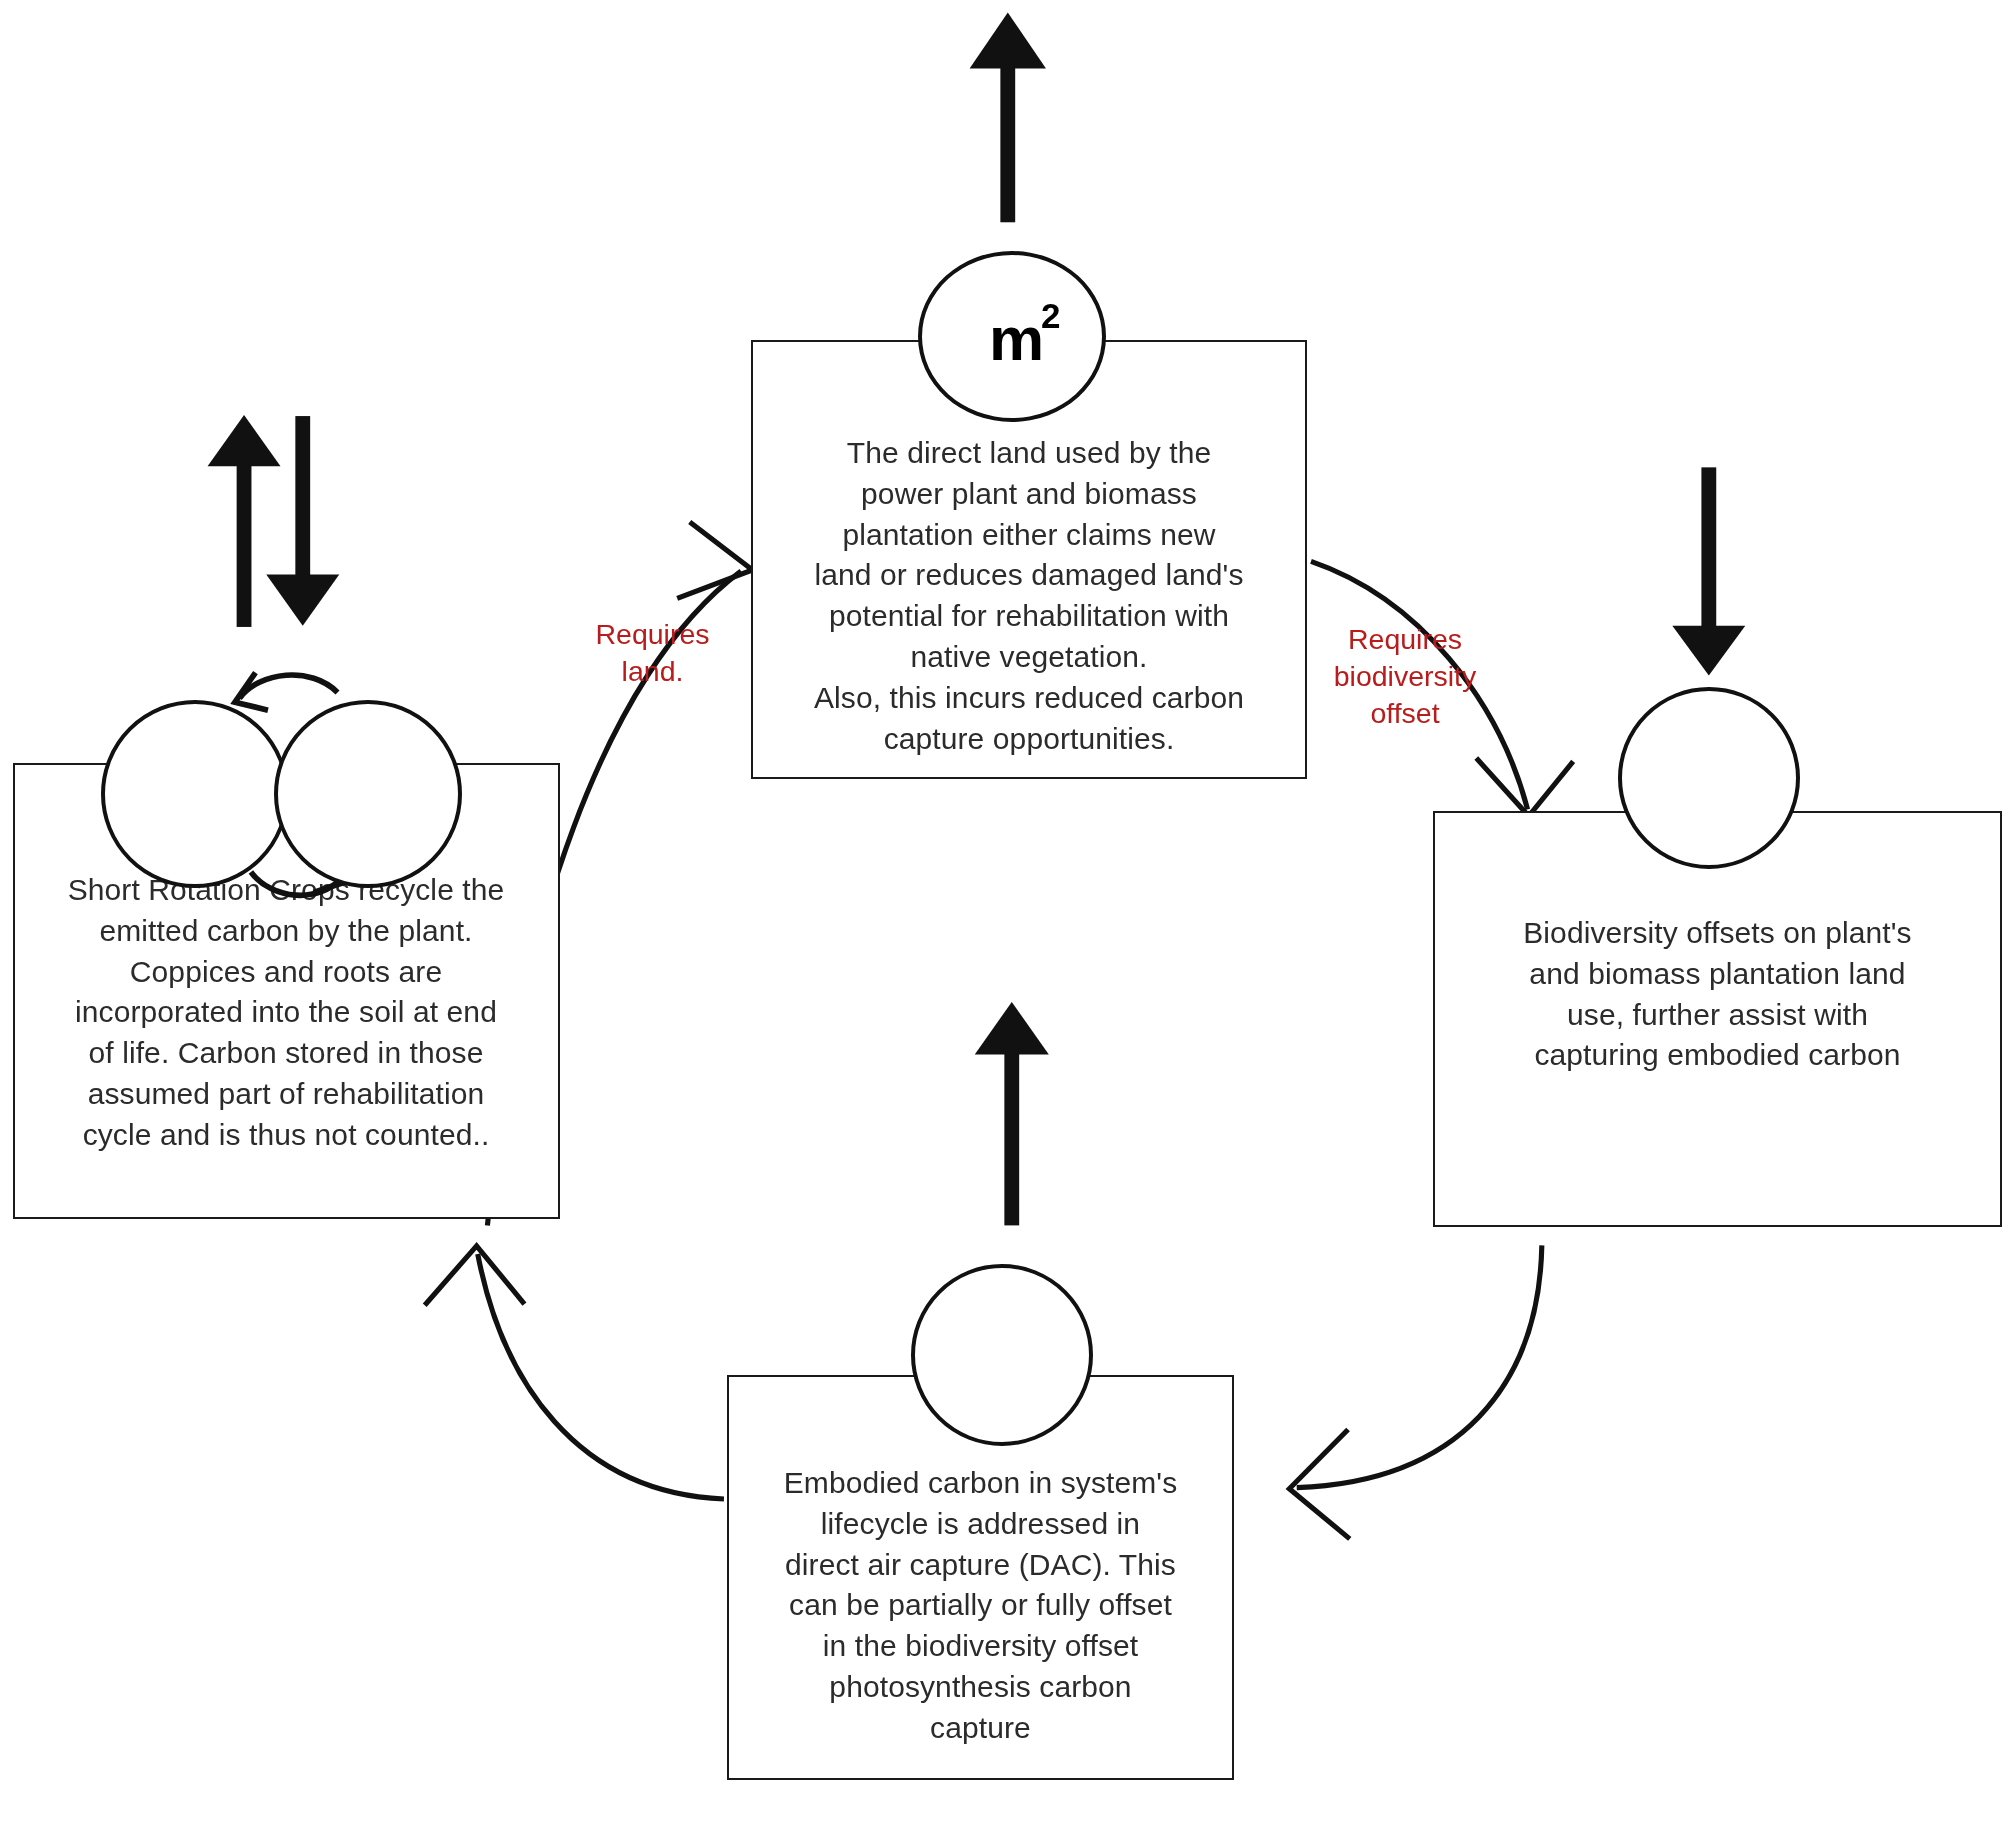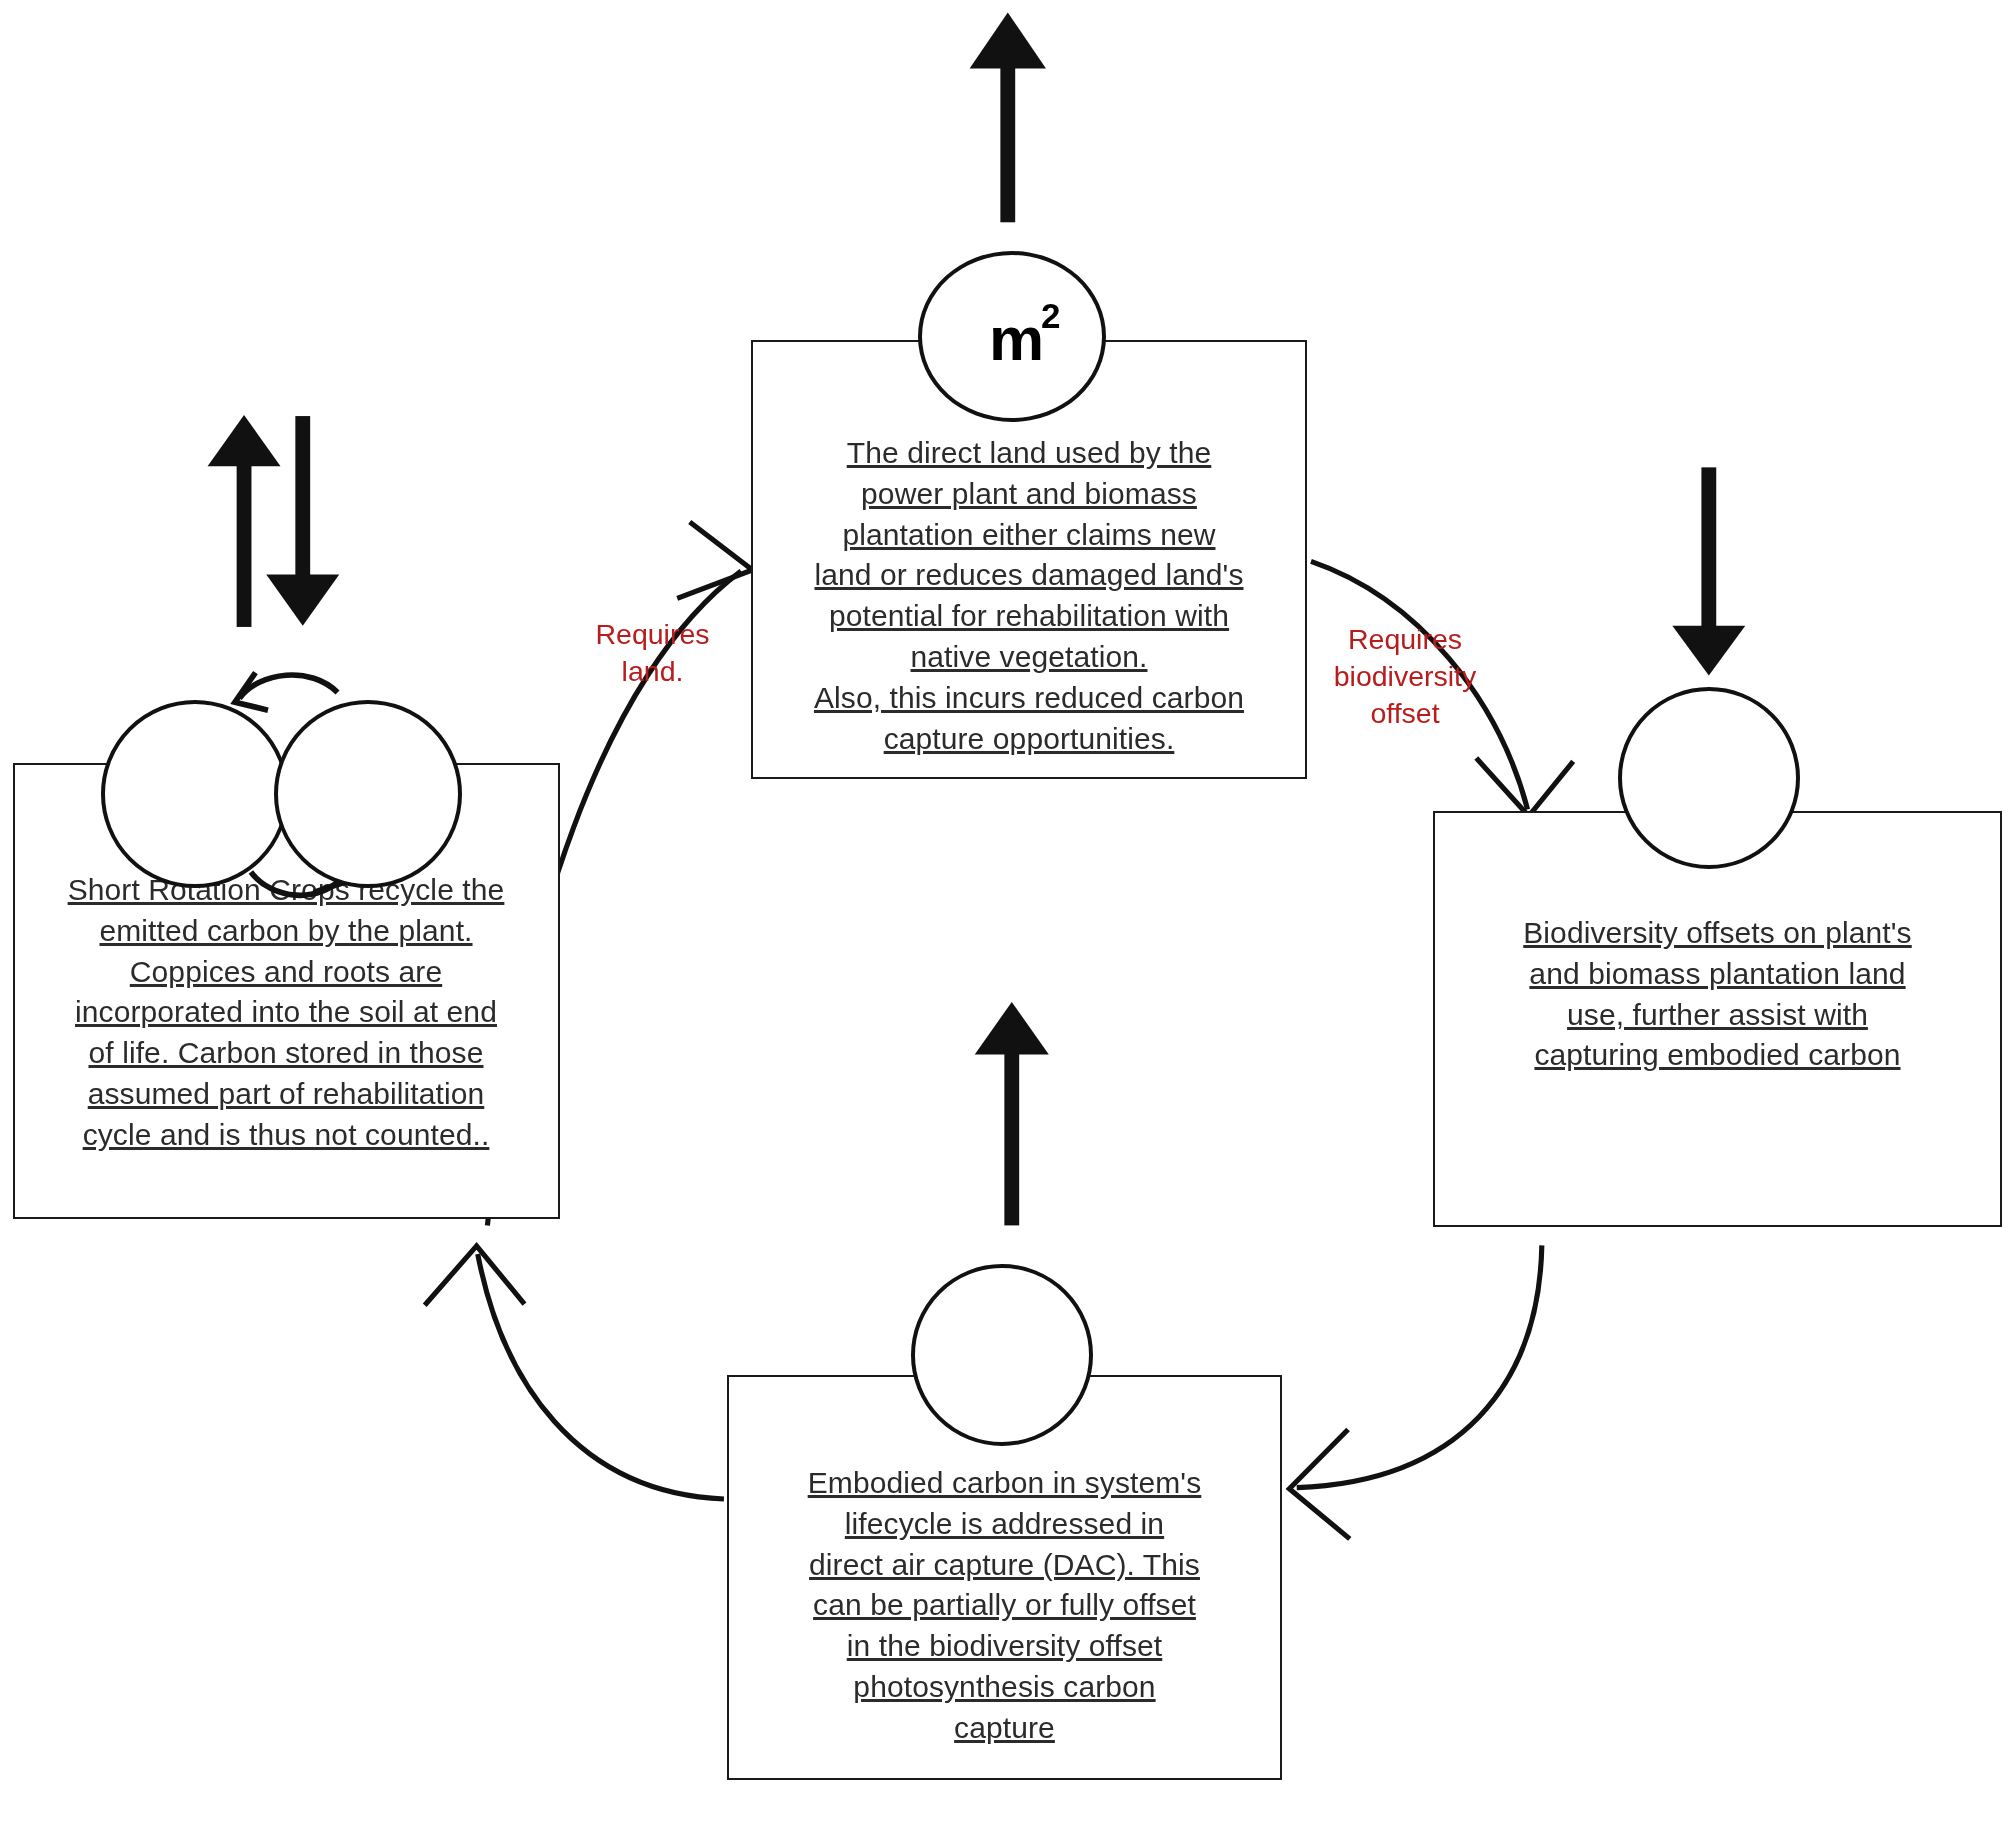--- a/index.html
+++ b/index.html
@@ -17,21 +17,20 @@
   }
   .node-text{
     width:100%;
     text-align:center;
     color:#2b2b2b;
     font-size:30px;
     line-height:1.36;
     white-space:pre-line;
     font-family:"Liberation Sans",sans-serif;
     letter-spacing:0.1px;
-    text-decoration:underline;
   }
   .icon-circle{
     position:absolute;
     border-radius:50%;
     border:4px solid #111111;
     background:#ffffff;
     box-sizing:border-box;
     overflow:hidden;
   }
   .icon-circle svg{position:absolute;left:0;top:0;width:100%;height:100%;}
@@ -240,21 +239,21 @@
         <circle cx="180" cy="262" r="2"></circle>
           <circle cx="200" cy="250" r="2"></circle>
         <circle cx="150" cy="278" r="2"></circle>
           <circle cx="170" cy="278" r="2"></circle>
         <circle cx="108" cy="272" r="2"></circle>
           <circle cx="212" cy="272" r="2"></circle>
       </g>
     </svg>
   </div>
 
-  <div class="node-box" style="left:727px; top:1375px; width:555px; height:405px; padding:86px 17px 0 17px;">
+  <div class="node-box" style="left:727px; top:1375px; width:507px; height:405px; padding:86px 17px 0 17px;">
     <div class="node-text">Embodied carbon in system's
 lifecycle is addressed in
 direct air capture (DAC). This
 can be partially or fully offset
 in the biodiversity offset
 photosynthesis carbon
 capture</div>
   </div>
   <div class="icon-circle" style="left:911px; top:1264px; width:182px; height:182px;">
     <svg viewBox="0 0 320 320">

